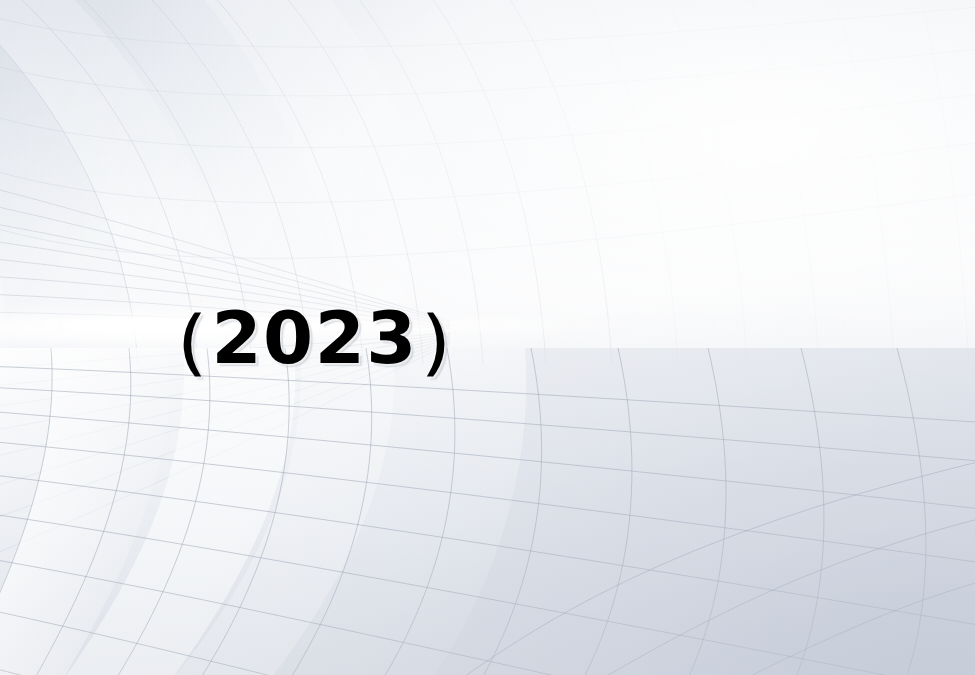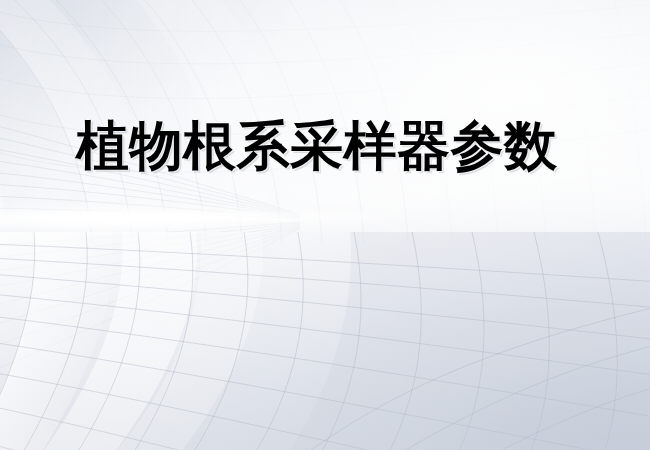--- a/index.html
+++ b/index.html
@@ -292,16 +292,16 @@
     </g>
   </svg>
 
   <div class="bg-layer bg-cool-br"></div>
   <div class="bg-layer bg-cool-tl"></div>
   <div class="bg-layer streak"></div>
   <div class="bg-layer streak-core"></div>
   <div class="bg-layer bg-vignette"></div>
 
   <div id="title-block">
-    <div class="title-line" id="title-main">植物根系采样器参数</div>
+    <div class="title-line" id="title-year">（2023）</div>
   </div>
 
 </div>
 
 </body></html>

